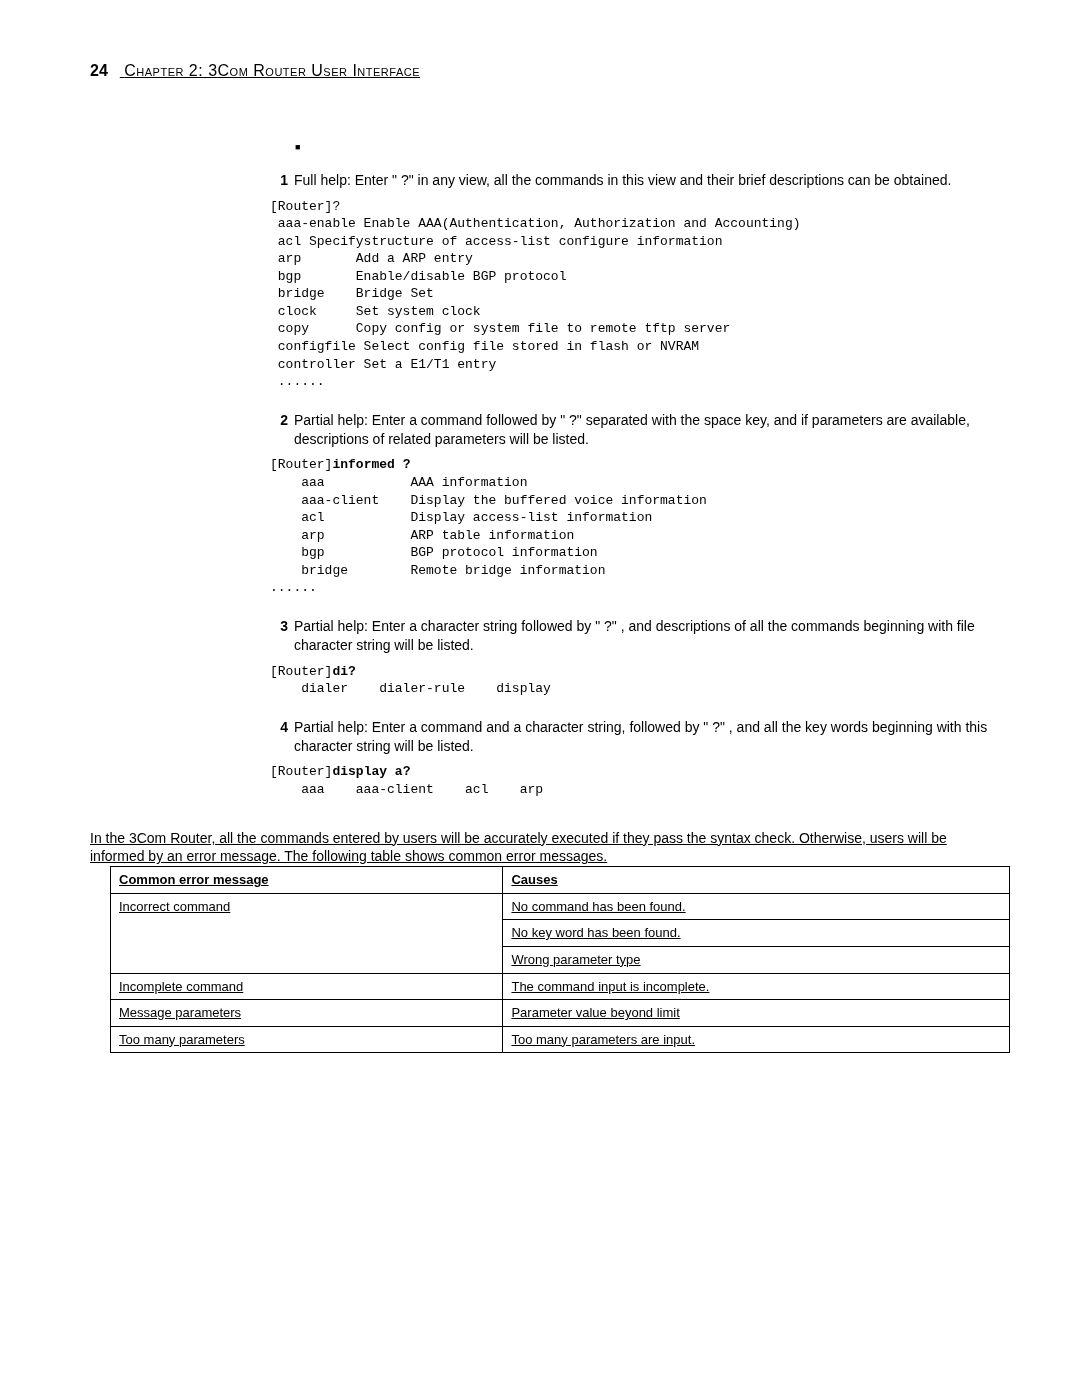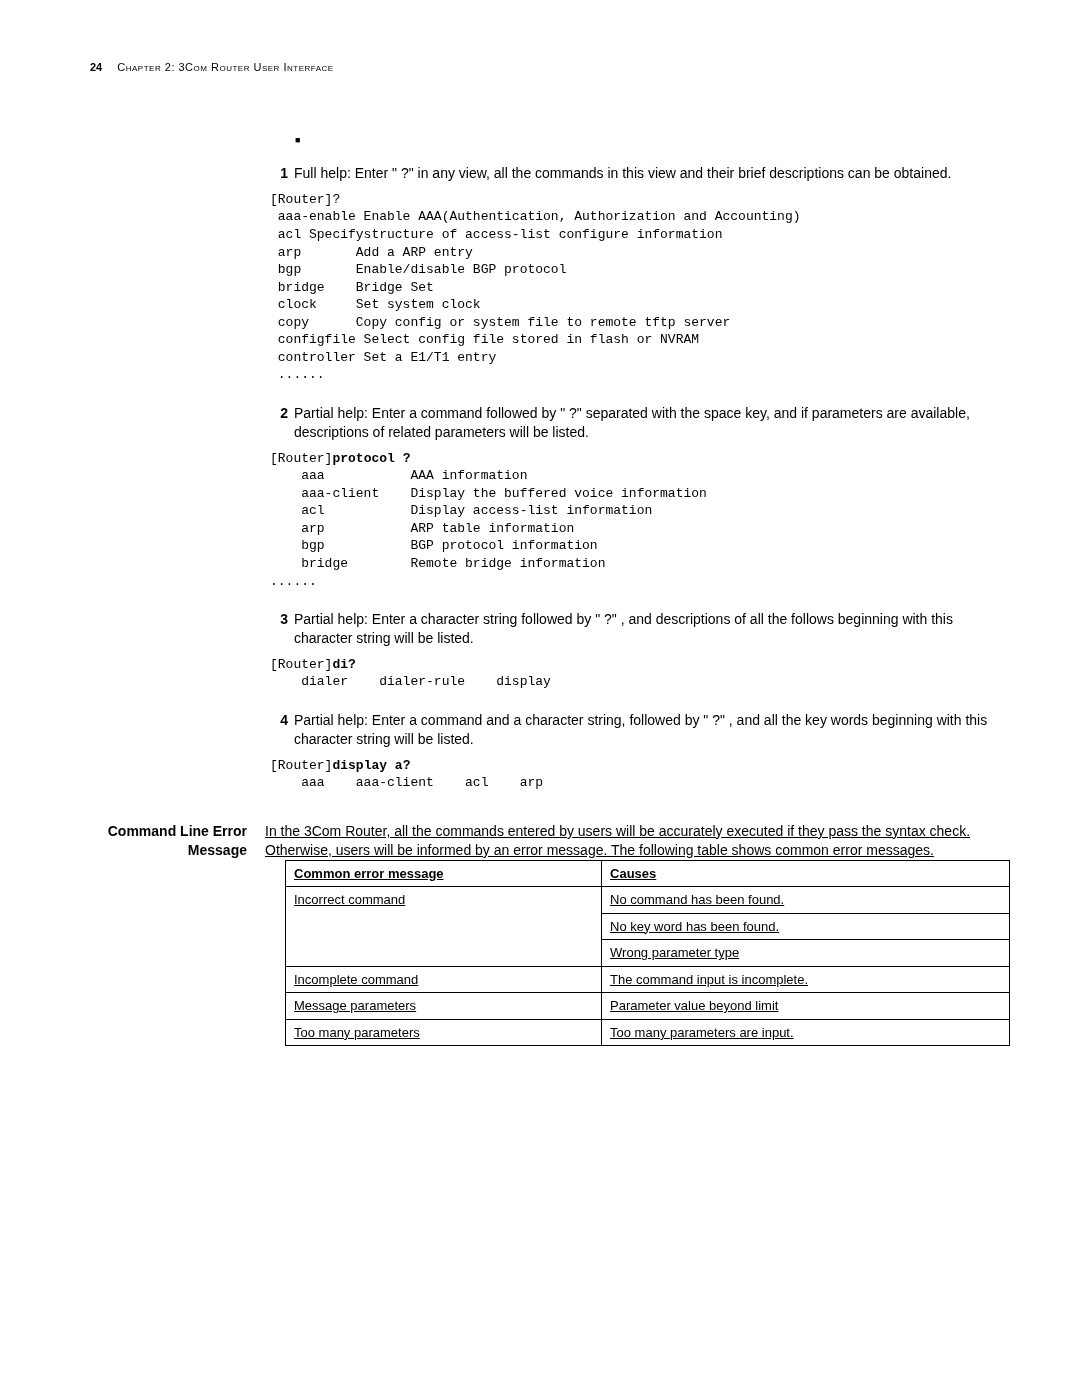--- a/index.html
+++ b/index.html
@@ -7,22 +7,23 @@
     font-size: 14px;
     line-height: 1.35;
     color: #000;
     background: #fff;
     margin: 0;
     padding: 60px 90px 80px 90px;
     width: 1080px;
     box-sizing: border-box;
   }
   .header-line {
-    font-size: 11px;
+    font-size: 16px;
     margin-bottom: 55px;
+    text-decoration: underline;
   }
   .header-line .page-num {
     font-weight: bold;
     display: inline-block;
     margin-right: 12px;
   }
   .header-line .chap {
     font-variant: small-caps;
     letter-spacing: 0.5px;
   }
@@ -130,50 +131,46 @@
  clock     Set system clock
  copy      Copy config or system file to remote tftp server
  configfile Select config file stored in flash or NVRAM
  controller Set a E1/T1 entry
  ......</pre>
 
   <div class="num-row">
     <span class="num">2</span>
     <span class="txt">Partial help: Enter a command followed by " ?"  separated with the space key, and if parameters are available, descriptions of related parameters will be listed.</span>
   </div>
-  <pre><span>[Router]</span><span class="bold">protocol ?</span><span>
+  <pre><span>[Router]</span><span class="bold">informed ?</span><span>
     aaa           AAA information
     aaa-client    Display the buffered voice information
     acl           Display access-list information
     arp           ARP table information
     bgp           BGP protocol information
     bridge        Remote bridge information
 ......</span></pre>
 
   <div class="num-row">
     <span class="num">3</span>
-    <span class="txt">Partial help: Enter a character string followed by " ?" , and descriptions of all the follows beginning with this character string will be listed.</span>
+    <span class="txt">Partial help: Enter a character string followed by " ?" , and descriptions of all the commands beginning with file character string will be listed.</span>
   </div>
   <pre><span>[Router]</span><span class="bold">di?</span><span>
     dialer    dialer-rule    display</span></pre>
 
   <div class="num-row">
     <span class="num">4</span>
     <span class="txt">Partial help: Enter a command and a character string, followed by " ?" , and all the key words beginning with this character string will be listed.</span>
   </div>
   <pre><span>[Router]</span><span class="bold">display a?</span><span>
     aaa    aaa-client    acl    arp</span></pre>
 
 </div>
 
 <div class="side-block">
-  <div class="side-label">
-    <span>Command Line Error</span><br>
-    <span>Message</span>
-  </div>
   <div class="side-content">
     <div>In the 3Com Router, all the commands entered by users will be accurately executed if they pass the syntax check. Otherwise, users will be informed by an error message. The following table shows common error messages.</div>
 
 
     <table class="err-table">
       <thead>
         <tr>
           <th>Common error message</th>
           <th>Causes</th>
         </tr>

